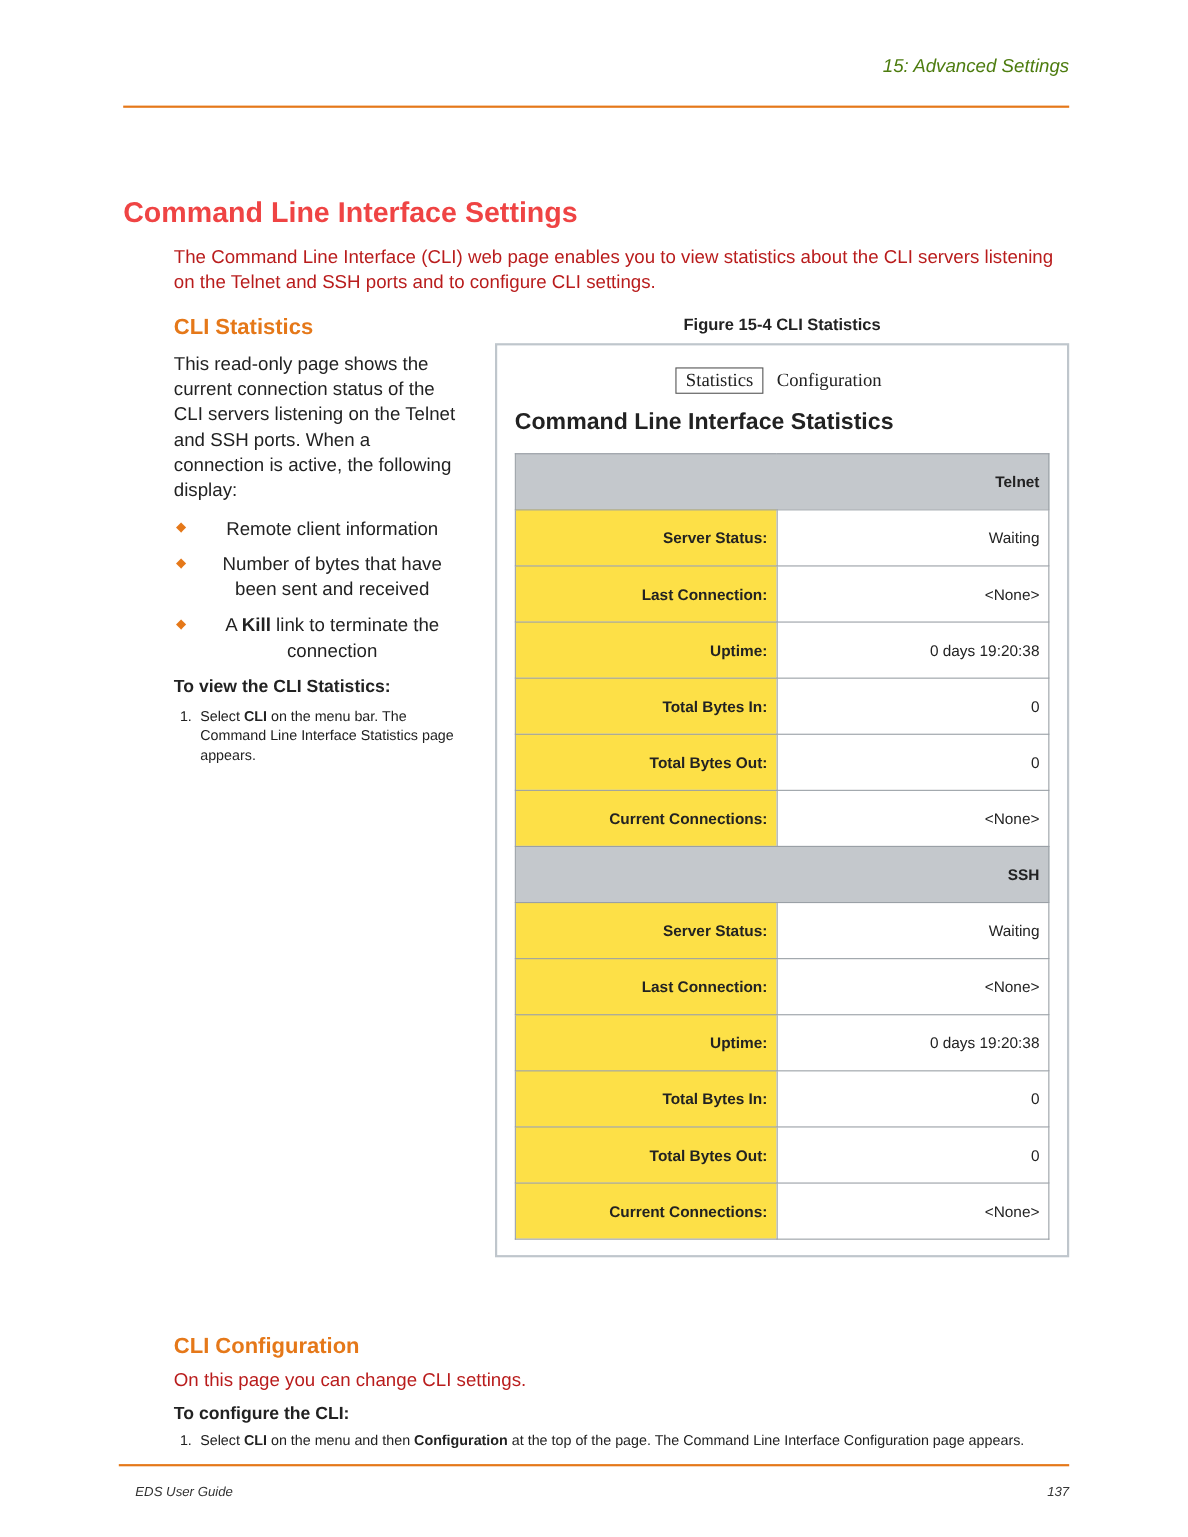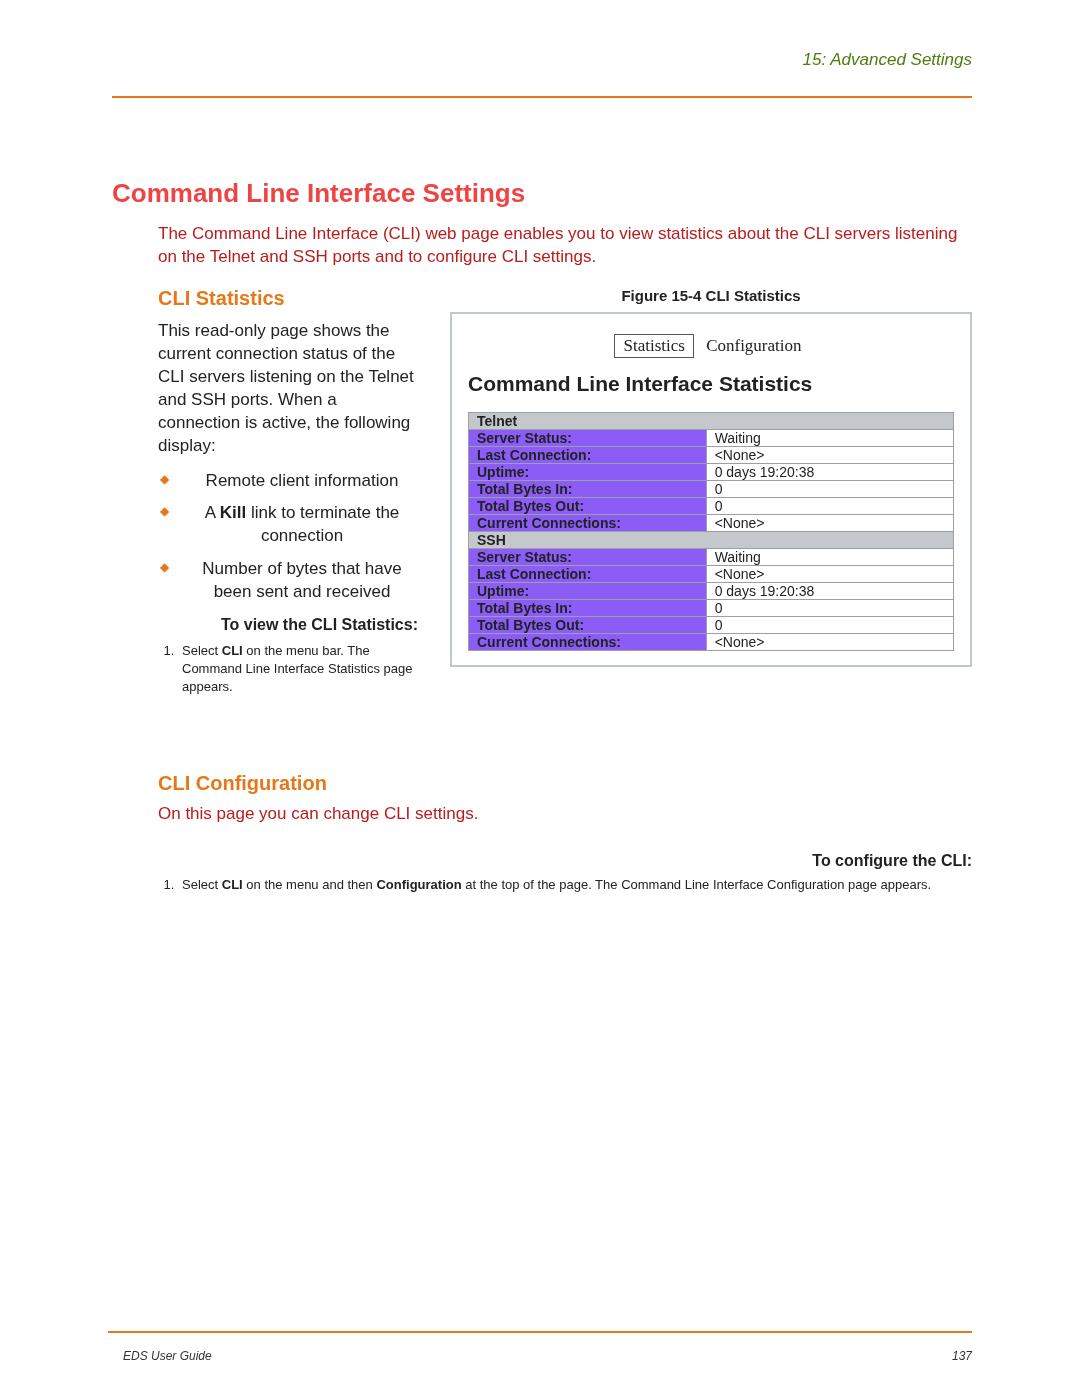--- a/index.html
+++ b/index.html
@@ -85,21 +85,20 @@
     position: absolute;
     left: 2px;
     top: 1px;
     font-size: 12px;
   }
   .bold { font-weight: bold; }
   .subhead-b {
     font-weight: bold;
     font-size: 16px;
     margin: 8px 0 6px 0;
-    text-align: right;
   }
   ol.steps {
     margin: 6px 0 0 0;
     padding-left: 20px;
     font-size: 13px;
   }
   ol.steps li {
     padding-left: 4px;
     line-height: 1.4;
     margin-bottom: 6px;
@@ -141,33 +140,33 @@
     font-size: 21px;
     margin: 8px 0 16px 0;
   }
   table.stats {
     width: 100%;
     border-collapse: collapse;
     font-size: 14px;
   }
   table.stats td, table.stats th {
     border: 1px solid #9aa0a6;
-    padding: 0 8px;
-    text-align: left;
+    padding: 17px 8px;
+    text-align: right;
     vertical-align: middle;
     font-family: Arial, Helvetica, sans-serif;
   }
   table.stats .section-row td {
     background: #c4c8cc;
     font-weight: bold;
   }
   table.stats td.label {
     font-weight: bold;
     width: 49%;
-    background: #8b5cf6;
+    background: #fde047;
   }
   table.stats td.val {
     background: #fff;
     font-weight: normal;
   }
   .footer-rule {
     position: absolute;
     left: 108px;
     right: 108px;
     bottom: 64px;
@@ -197,24 +196,24 @@
   <h1 class="main-h">Command Line Interface Settings</h1>
   <div class="indent-block">
     <p class="body-text">The Command Line Interface (CLI) web page enables you to view statistics about the CLI servers listening on the Telnet and SSH ports and to configure CLI settings.</p>
 
     <div class="cli-stats-layout">
       <div class="cli-left">
         <h2 class="sub-h" style="margin-top:0">CLI Statistics</h2>
         <p>This read-only page shows the current connection status of the CLI servers listening on the Telnet and SSH ports. When a connection is active, the following display:</p>
         <ul class="diamond">
           <li>Remote client information</li>
+          <li>Number of bytes that have been sent and received</li>
           <li>
             <span>A </span><span class="bold">Kill</span><span> link  to terminate the connection</span>
           </li>
-          <li>Number of bytes that have been sent and received</li>
         </ul>
         <div class="subhead-b">To view the CLI Statistics:</div>
         <ol class="steps">
           <li>
             <span>Select </span><span class="bold">CLI</span><span> on the menu bar. The Command Line Interface Statistics page appears.</span>
           </li>
         </ol>
       </div>
 
       <div class="cli-right">
@@ -281,21 +280,21 @@
                   <td class="label">Current Connections:</td>
                   <td class="val">&lt;None&gt;</td>
                 </tr>
           </tbody>
             </table>
         </div>
       </div>
     </div>
 
     <h2 class="sub-h" style="margin-top:70px">CLI Configuration</h2>
-    <p class="body-text" style="margin-bottom:26px">On this page you can change CLI settings.</p>
+    <p class="body-text" style="margin-bottom:10px">On this page you can change CLI settings.</p>
     <div class="subhead-b">To configure the CLI:</div>
     <ol class="steps">
       <li>
         <span>Select </span><span class="bold">CLI</span><span> on the menu and then </span><span class="bold">Configuration</span><span> at the top of the page. The Command Line Interface Configuration page appears.</span>
       </li>
     </ol>
   </div>
 
   <div class="footer-rule"></div>
   <div class="footer">

